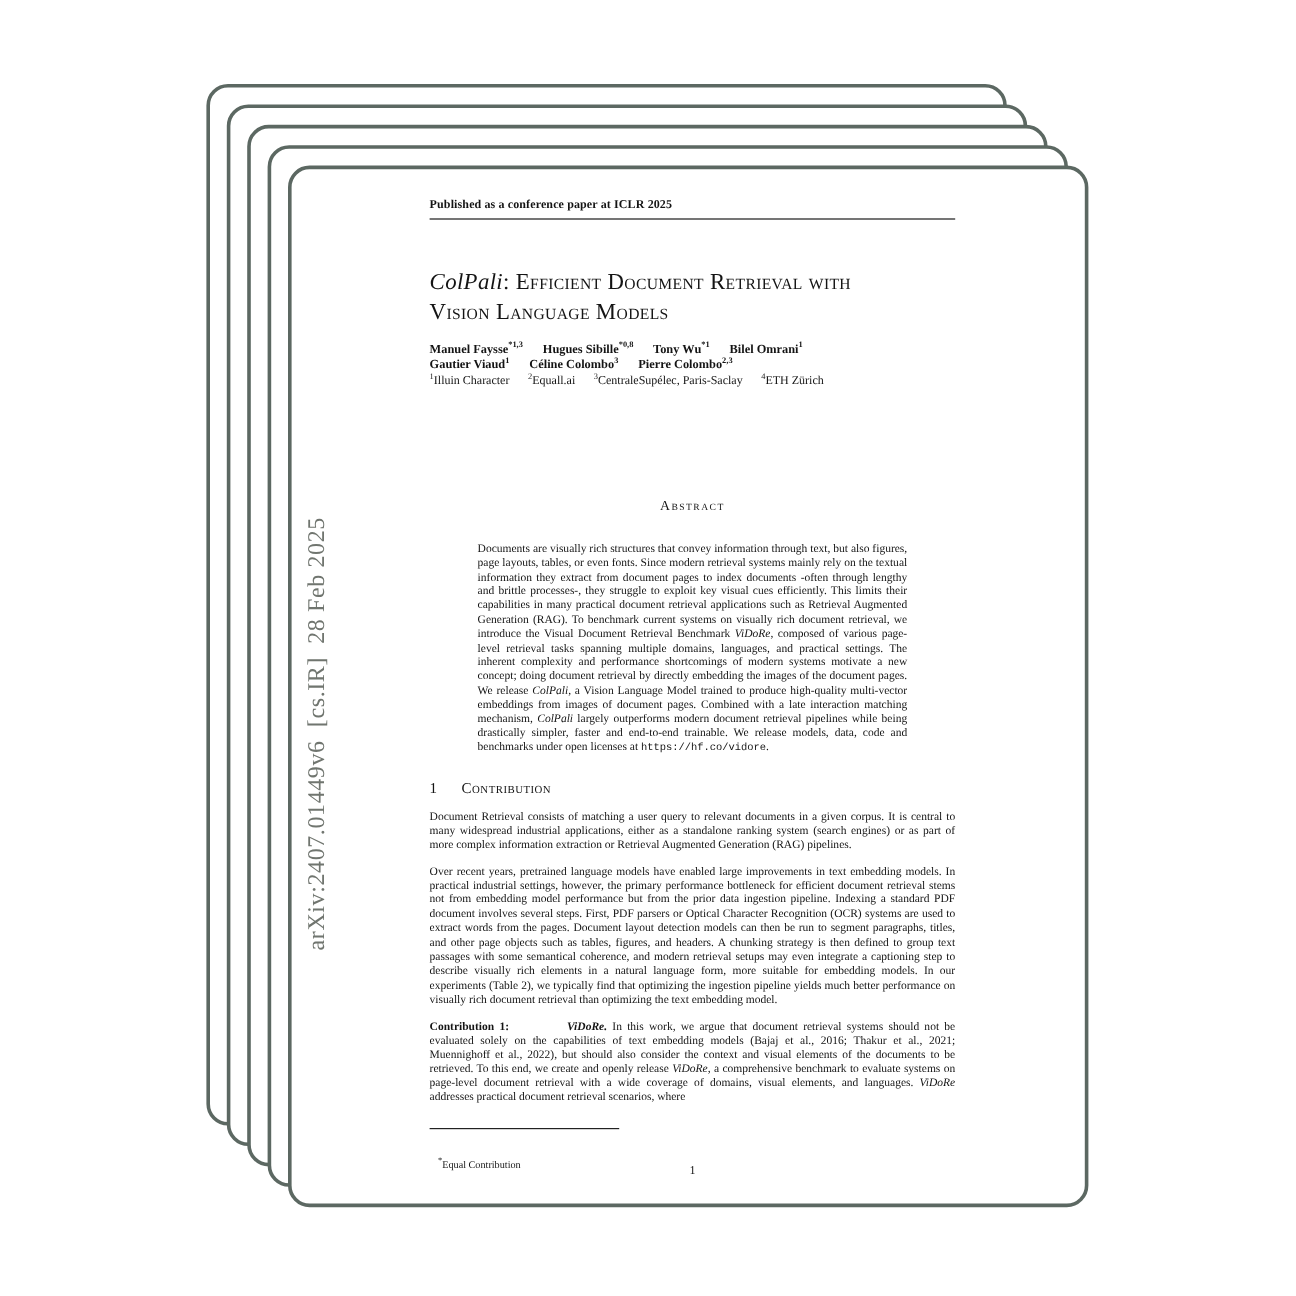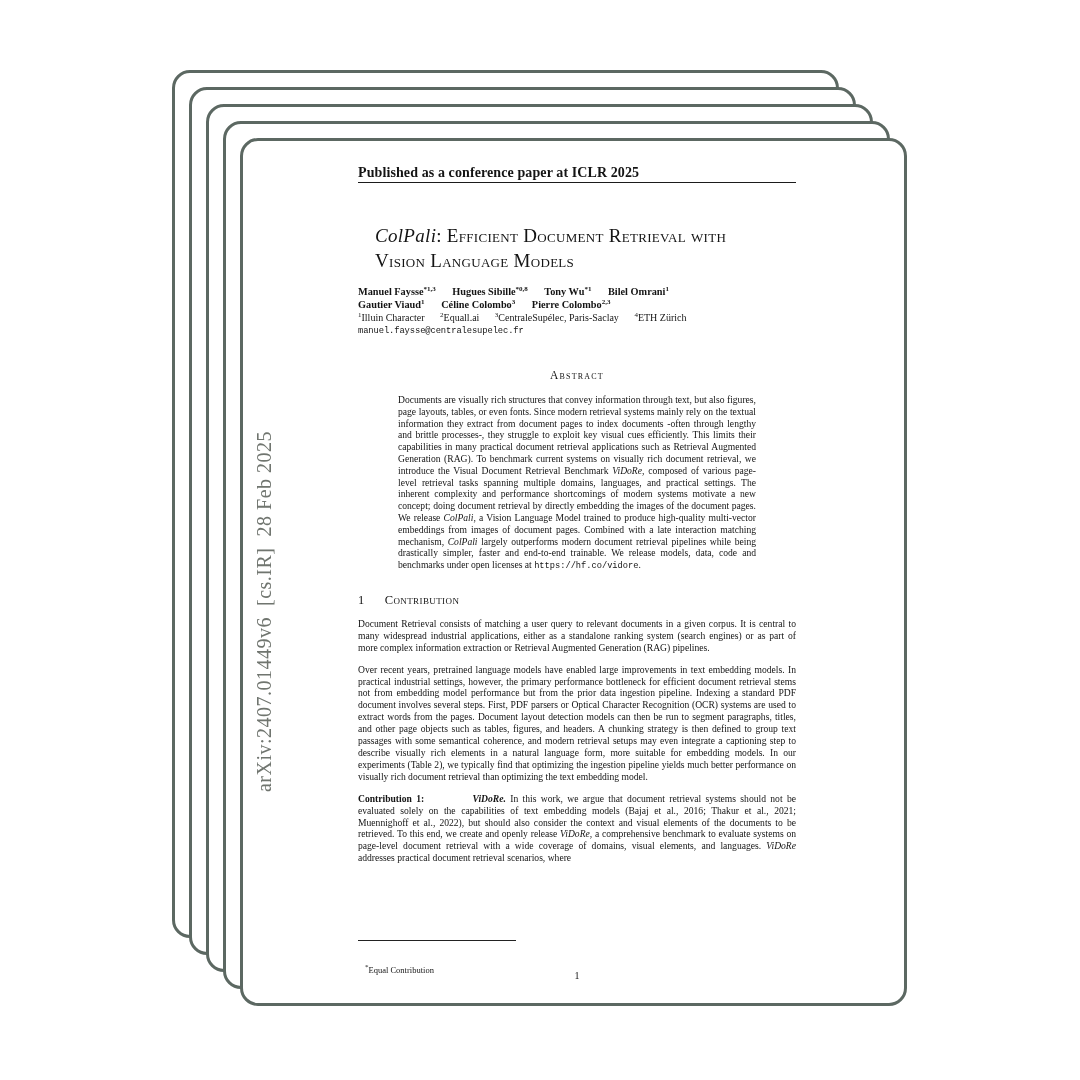--- a/index.html
+++ b/index.html
@@ -27,44 +27,44 @@
     position:absolute;left:4px;top:237px;width:36px;height:466px;
     display:flex;align-items:center;justify-content:center;pointer-events:none;
   }
   .arxiv-wrap span{
     transform:rotate(-90deg);white-space:pre;
     font-size:20px;color:var(--watermark,#70756f);letter-spacing:.5px;
   }
 
   .page-header{
     position:absolute;left:115px;top:24px;width:438px;
-    font-weight:bold;font-size:14px;letter-spacing:.1px;
+    font-weight:bold;font-size:10px;letter-spacing:.1px;
   }
   .header-rule{position:absolute;left:115px;top:41px;width:438px;height:1px;background:#1b1b1b;}
 
   .paper-title{
     position:absolute;left:115px;top:82px;width:460px;
-    font-size:19px;line-height:25px;font-variant:small-caps;letter-spacing:.3px;margin-left:17px;
+    font-size:19px;line-height:25px;font-variant:small-caps;letter-spacing:.3px;
   }
   .paper-title .ital{font-variant:normal;font-style:italic;}
 
   .authors{position:absolute;left:115px;top:144px;width:460px;font-size:10.3px;line-height:13.2px;}
   .authors-line{font-weight:bold;}
   .author-entry{margin-right:14px;}
   .affil-line{font-weight:normal;font-size:10px;}
   .affil-entry{margin-right:13px;}
   .sup{font-size:7px;vertical-align:super;line-height:0;}
   .email-line{font-family:"Liberation Mono", monospace;font-size:8.8px;letter-spacing:-.1px;font-weight:normal;}
 
   .body-col{position:absolute;left:115px;top:228px;width:438px;}
   .abstract-heading{
-    text-align:center;font-variant:small-caps;font-size:11.5px;letter-spacing:1.2px;
+    text-align:center;font-variant:small-caps;font-size:11.5px;letter-spacing:1.2px;margin-top:47px;
   }
   .abstract-body{
-    width:358px;margin:13px auto 0 auto;
+    width:358px;margin:24px auto 0 auto;
     font-size:9.6px;line-height:11.8px;text-align:justify;
   }
   .it{font-style:italic;}
   .mono{font-family:"Liberation Mono", monospace;font-size:8.7px;}
 
   .section-heading{
     margin-top:20px;font-variant:small-caps;font-size:12.5px;letter-spacing:.4px;
   }
   .section-heading .num{margin-right:20px;font-variant:normal;}
 
@@ -108,21 +108,20 @@
         <span class="author-entry"><span>Gautier Viaud</span><span class="sup">1</span></span>
         <span class="author-entry"><span>Céline Colombo</span><span class="sup">3</span></span>
         <span class="author-entry"><span>Pierre Colombo</span><span class="sup">2,3</span></span>
       </div>
       <div class="affil-line">
         <span class="affil-entry"><span class="sup">1</span><span>Illuin Character</span></span>
         <span class="affil-entry"><span class="sup">2</span><span>Equall.ai</span></span>
         <span class="affil-entry"><span class="sup">3</span><span>CentraleSupélec, Paris-Saclay</span></span>
         <span class="affil-entry"><span class="sup">4</span><span>ETH Zürich</span></span>
       </div>
-      <div class="email-line">manuel.faysse@centralesupelec.fr</div>
     </div>
 
     <div class="body-col">
       <div class="abstract-heading">Abstract</div>
       <p class="abstract-body"><span>Documents are visually rich structures that convey information through text, but also figures, page layouts, tables, or even fonts. Since modern retrieval systems mainly rely on the textual information they extract from document pages to index documents -often through lengthy and brittle processes-, they struggle to exploit key visual cues efficiently. This limits their capabilities in many practical document retrieval applications such as Retrieval Augmented Generation (RAG). To benchmark current systems on visually rich document retrieval, we introduce the Visual Document Retrieval Benchmark </span><span class="it">ViDoRe</span><span>, composed of various page-level retrieval tasks spanning multiple domains, languages, and practical settings. The inherent complexity and performance shortcomings of modern systems motivate a new concept; doing document retrieval by directly embedding the images of the document pages. We release </span><span class="it">ColPali</span><span>, a Vision Language Model trained to produce high-quality multi-vector embeddings from images of document pages. Combined with a late interaction matching mechanism, </span><span class="it">ColPali</span><span> largely outperforms modern document retrieval pipelines while being drastically simpler, faster and end-to-end trainable. We release models, data, code and benchmarks under open licenses at </span><span class="mono">https://hf.co/vidore</span><span>.</span></p>
 
       <div class="section-heading"><span class="num">1</span><span>Contribution</span></div>
 
       <p class="para">Document Retrieval consists of matching a user query to relevant documents in a given corpus. It is central to many widespread industrial applications, either as a standalone ranking system (search engines) or as part of more complex information extraction or Retrieval Augmented Generation (RAG) pipelines.</p>
       <p class="para">Over recent years, pretrained language models have enabled large improvements in text embedding models. In practical industrial settings, however, the primary performance bottleneck for efficient document retrieval stems not from embedding model performance but from the prior data ingestion pipeline. Indexing a standard PDF document involves several steps. First, PDF parsers or Optical Character Recognition (OCR) systems are used to extract words from the pages. Document layout detection models can then be run to segment paragraphs, titles, and other page objects such as tables, figures, and headers. A chunking strategy is then defined to group text passages with some semantical coherence, and modern retrieval setups may even integrate a captioning step to describe visually rich elements in a natural language form, more suitable for embedding models. In our experiments (Table 2), we typically find that optimizing the ingestion pipeline yields much better performance on visually rich document retrieval than optimizing the text embedding model.</p>

